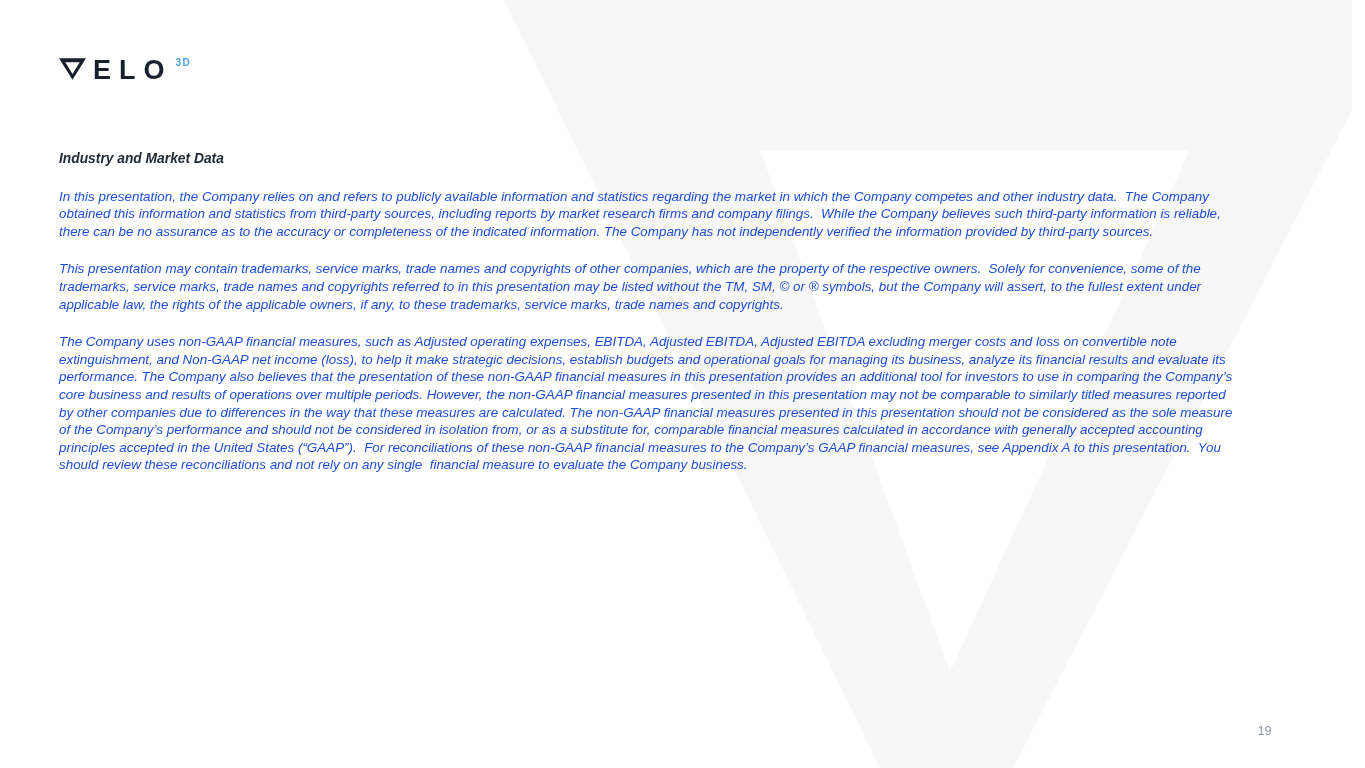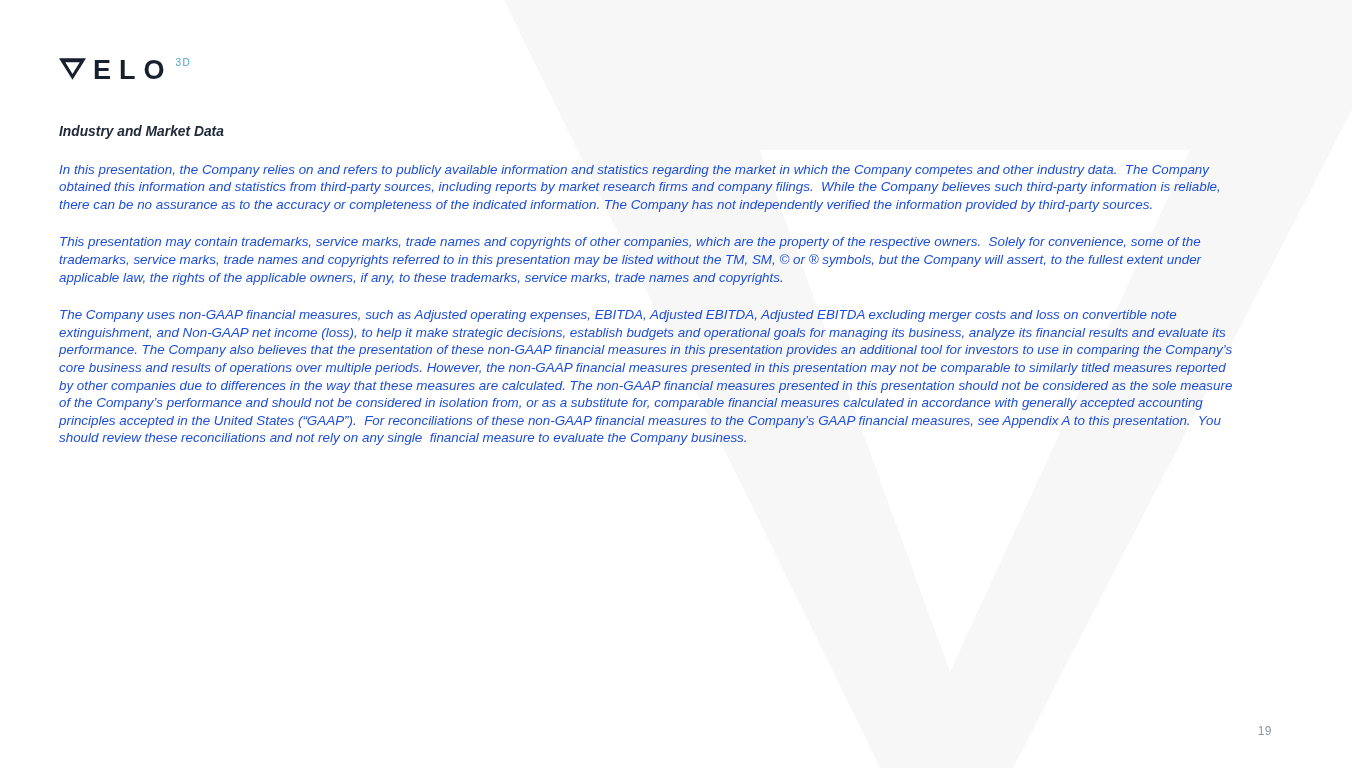--- a/index.html
+++ b/index.html
@@ -39,39 +39,39 @@
   .logo-text {
     font-size: 27px;
     font-weight: 800;
     color: #18202e;
     letter-spacing: 8px;
     line-height: 1;
     margin-top: 1px;
   }
   .logo-sup {
     font-size: 10px;
-    font-weight: 400;
+    font-weight: 700;
     color: #4aa0d5;
     letter-spacing: 1.5px;
     margin-top: 1px;
     margin-left: -4px;
   }
 
   
   .title {
     margin-top: 40px;
     font-size: 47px;
     font-weight: 600;
     color: #16202e;
     letter-spacing: 0.3px;
     line-height: 1.1;
   }
 
   
-  .sections { margin-top: 37px; max-width: 1194px; }
+  .sections { margin-top: 64px; max-width: 1194px; }
   .sec-heading {
     font-size: 13.8px;
     font-weight: 700;
     font-style: italic;
     color: #202a38;
     margin: 0 0 20px 0;
     white-space: pre-wrap;
     line-height: 17.6px;
   }
   .sec-body {

